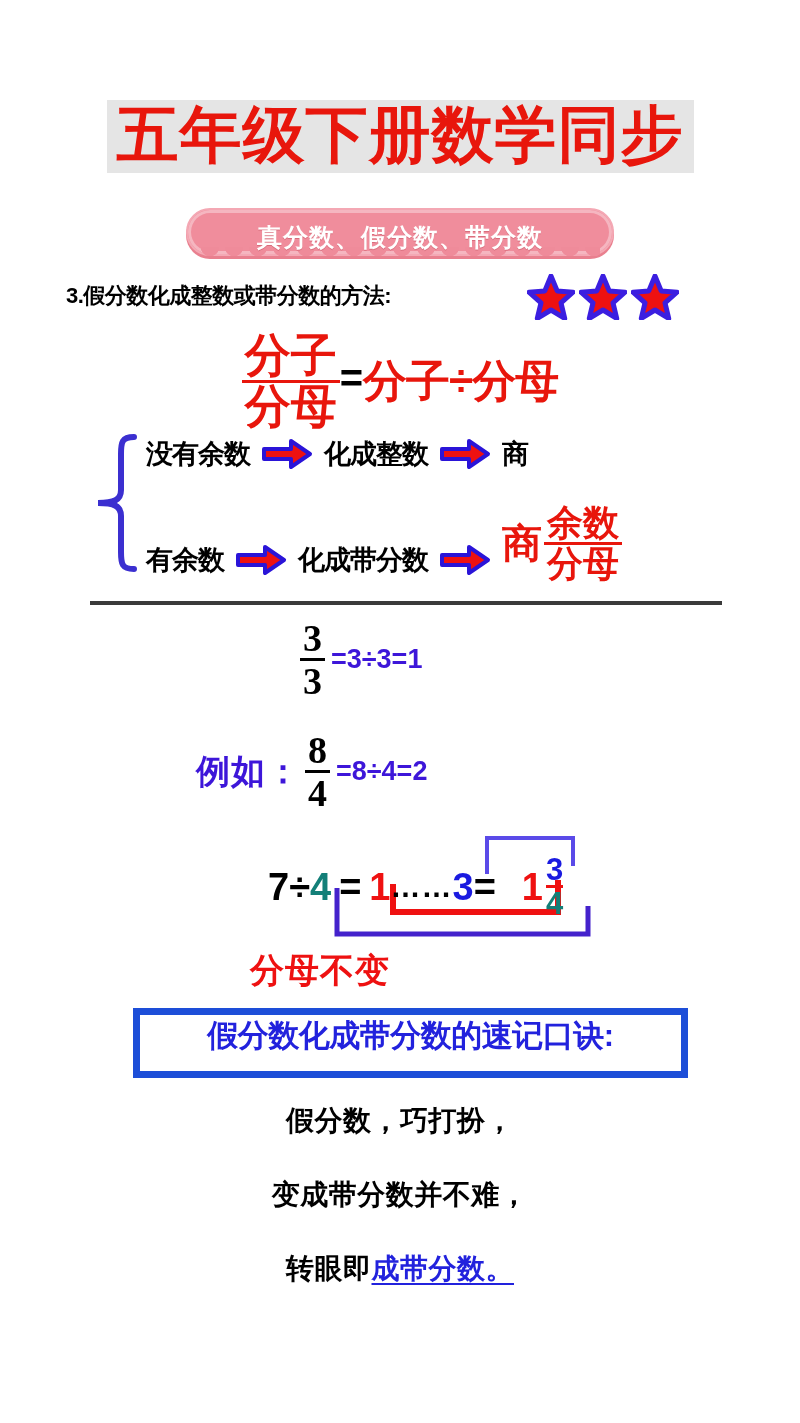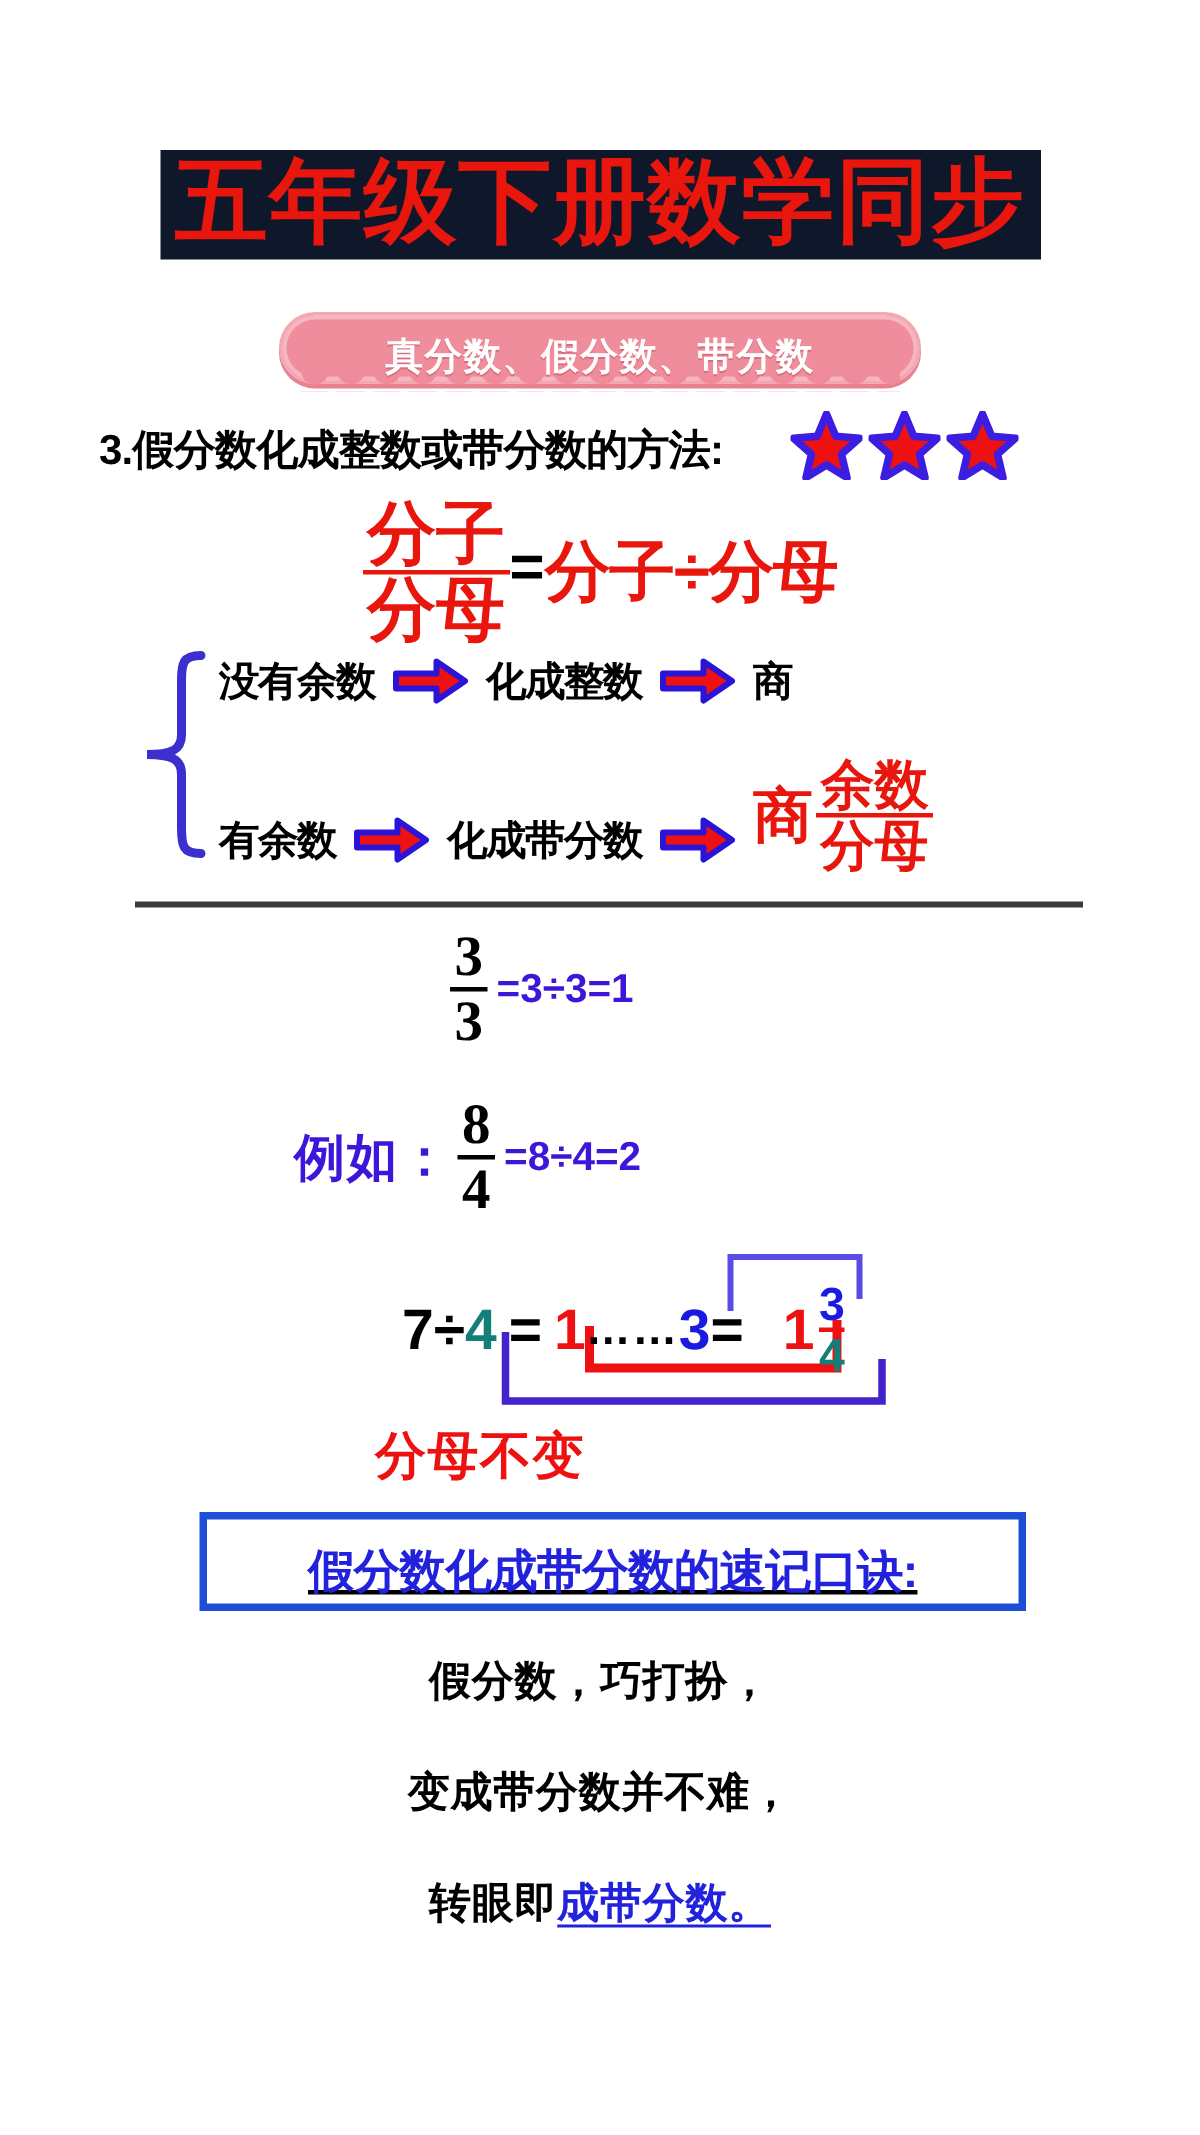--- a/index.html
+++ b/index.html
@@ -22,21 +22,21 @@
   
   #title-wrap {
     position: absolute;
     top: 100px;
     left: 0;
     width: 800px;
     text-align: center;
   }
   #title-text {
     display: inline-block;
-    background: #0f172a;
+    background: #e5e5e5;
     color: #e8160c;
     font-family: "Liberation Serif", "DejaVu Serif", serif;
     font-weight: bold;
     font-size: 62px;
     line-height: 1.02;
     letter-spacing: 1px;
     padding: 4px 10px 6px 10px;
     white-space: nowrap;
   }
 
@@ -74,21 +74,21 @@
     white-space: nowrap;
     text-shadow: 0 1px 0 rgba(200,90,105,.6);
   }
 
   
   #rule-heading {
     position: absolute;
     top: 281px;
     left: 66px;
     font-weight: bold;
-    font-size: 28px;
+    font-size: 22px;
     color: #000000;
     letter-spacing: -0.5px;
     white-space: nowrap;
   }
   #stars {
     position: absolute;
     top: 274px;
     left: 527px;
     display: flex;
     gap: 4px;
@@ -291,25 +291,24 @@
     letter-spacing: 1px;
   }
 
   
   #mnemonic-box {
     position: absolute;
     top: 1008px;
     left: 133px;
     width: 541px;
     height: 56px;
-    border: 5px solid #1d4ed8;
-    display: flex;
-    align-items: flex-end;
+    border: 7px solid #1d4ed8;
+    display: flex;
+    align-items: flex-start;
     justify-content: center;
-    text-decoration: underline;
   }
   #mnemonic-box-text {
     color: #2222dd;
     font-weight: bold;
     font-size: 31px;
     letter-spacing: -0.5px;
     white-space: nowrap;
   }
 
   

